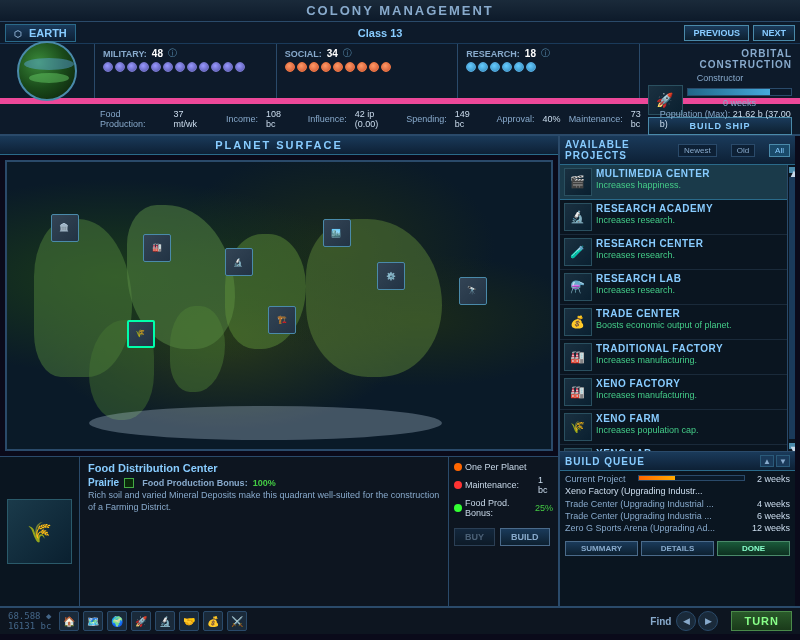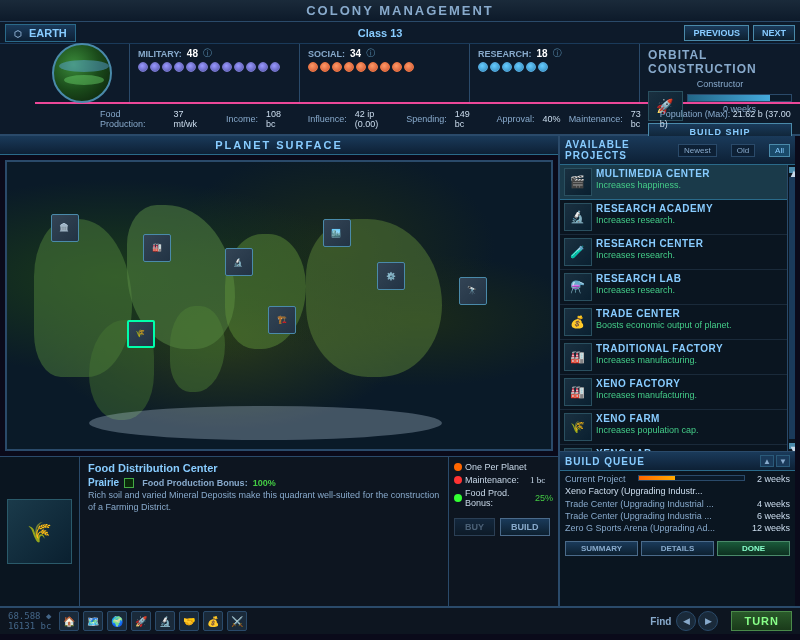--- a/index.html
+++ b/index.html
@@ -50,22 +50,22 @@
       content: '';
       position: absolute;
       top: 30px; left: 10px;
       width: 40px; height: 10px;
       background: rgba(100,200,100,0.5);
       border-radius: 50%;
     }
 
     .orbital-title {
       color: #88aacc;
-      font-size: 12px;
-      text-align: left;
+      font-size: 10px;
+      text-align: right;
       font-weight: bold;
       letter-spacing: 1px;
       text-transform: uppercase;
       margin-bottom: 3px;
     }
 
     .constructor-label {
       color: #88aacc;
       font-size: 9px;
       text-align: center;
@@ -648,21 +648,21 @@
     </div>
     <div style="flex:1; display:flex; justify-content:center; align-items:center;">
       <span style="color:#88ccff; font-size:11px; font-weight:bold;">Class 13</span>
     </div>
     <div style="display:flex; gap:4px;">
       <button class="nav-btn">Previous</button>
       <button class="nav-btn">Next</button>
     </div>
   </div>
 
-  <div style="display:flex; height:60px; border-bottom:2px solid #ec4899;margin-left:35px;">
+  <div style="display:flex; height:60px; border-bottom:6px solid #ec4899;">
 
     <div style="width:95px; display:flex; align-items:center; justify-content:center; border-right:1px solid #2a4a6a;">
       <div class="planet-globe"></div>
     </div>
 
     <div class="stat-block" style="border-right:1px solid #2a4a6a;">
       <div class="stat-header-row">
         <span class="stat-name">Military:</span>
         <span class="stat-number">48</span>
         <span style="font-size:9px; color:#5588aa;">ⓘ</span>
@@ -805,21 +805,21 @@
       </div>
 
       <div class="building-stats-side">
         <div class="stat-item">
           <span class="dot-orange"></span>
           <span>One Per Planet</span>
         </div>
         <div class="stat-item">
           <span class="dot-red"></span>
           <span>Maintenance:</span>
-          <span style="color:#ccddee; margin-left:8px;font-family:Liberation Serif, serif;">1 bc</span>
+          <span style="color:#ccddee; margin-left:16px;">1 bc</span>
         </div>
         <div class="stat-item">
           <span class="dot-green"></span>
           <span>Food Prod. Bonus:</span>
           <span style="color:#44cc44; margin-left:2px;">25%</span>
         </div>
 
         <div class="action-btns" style="margin-top:10px;">
           <button class="action-btn disabled">Buy</button>
           <button class="action-btn">Build</button>

